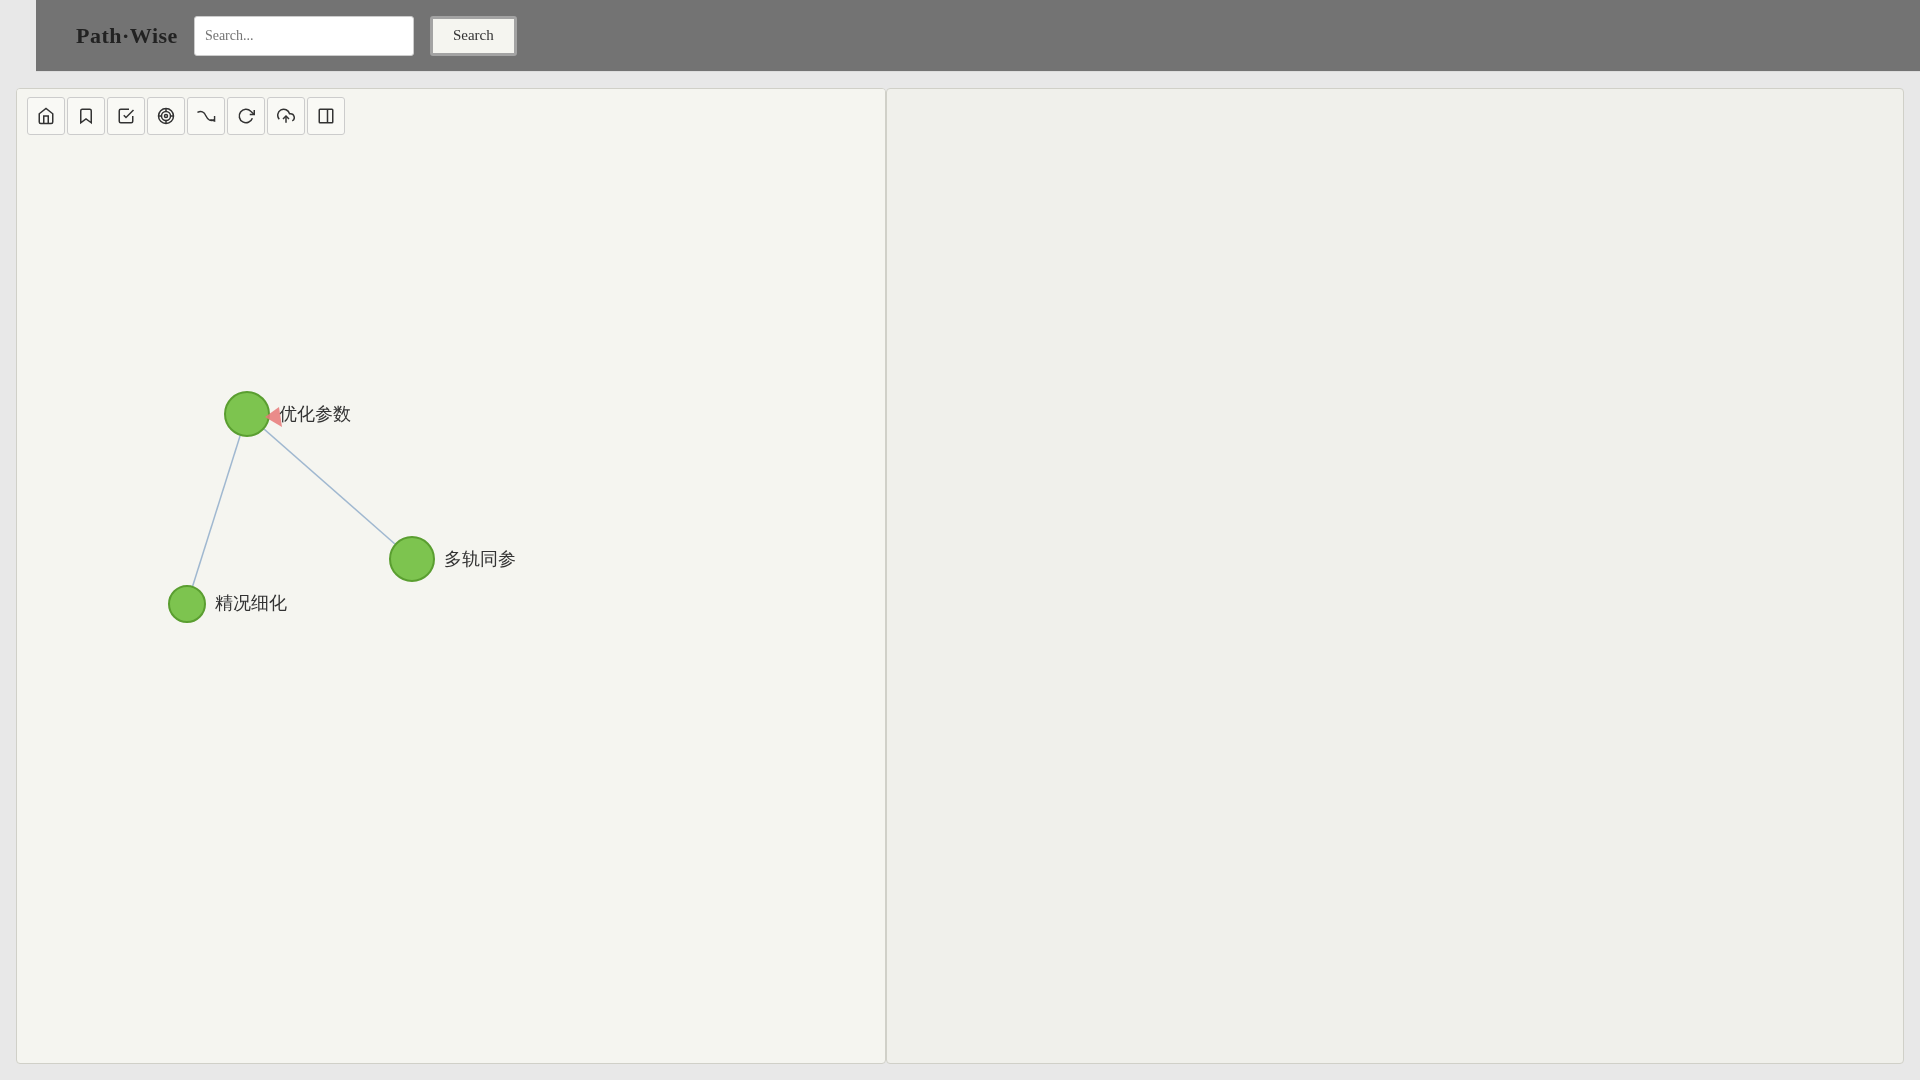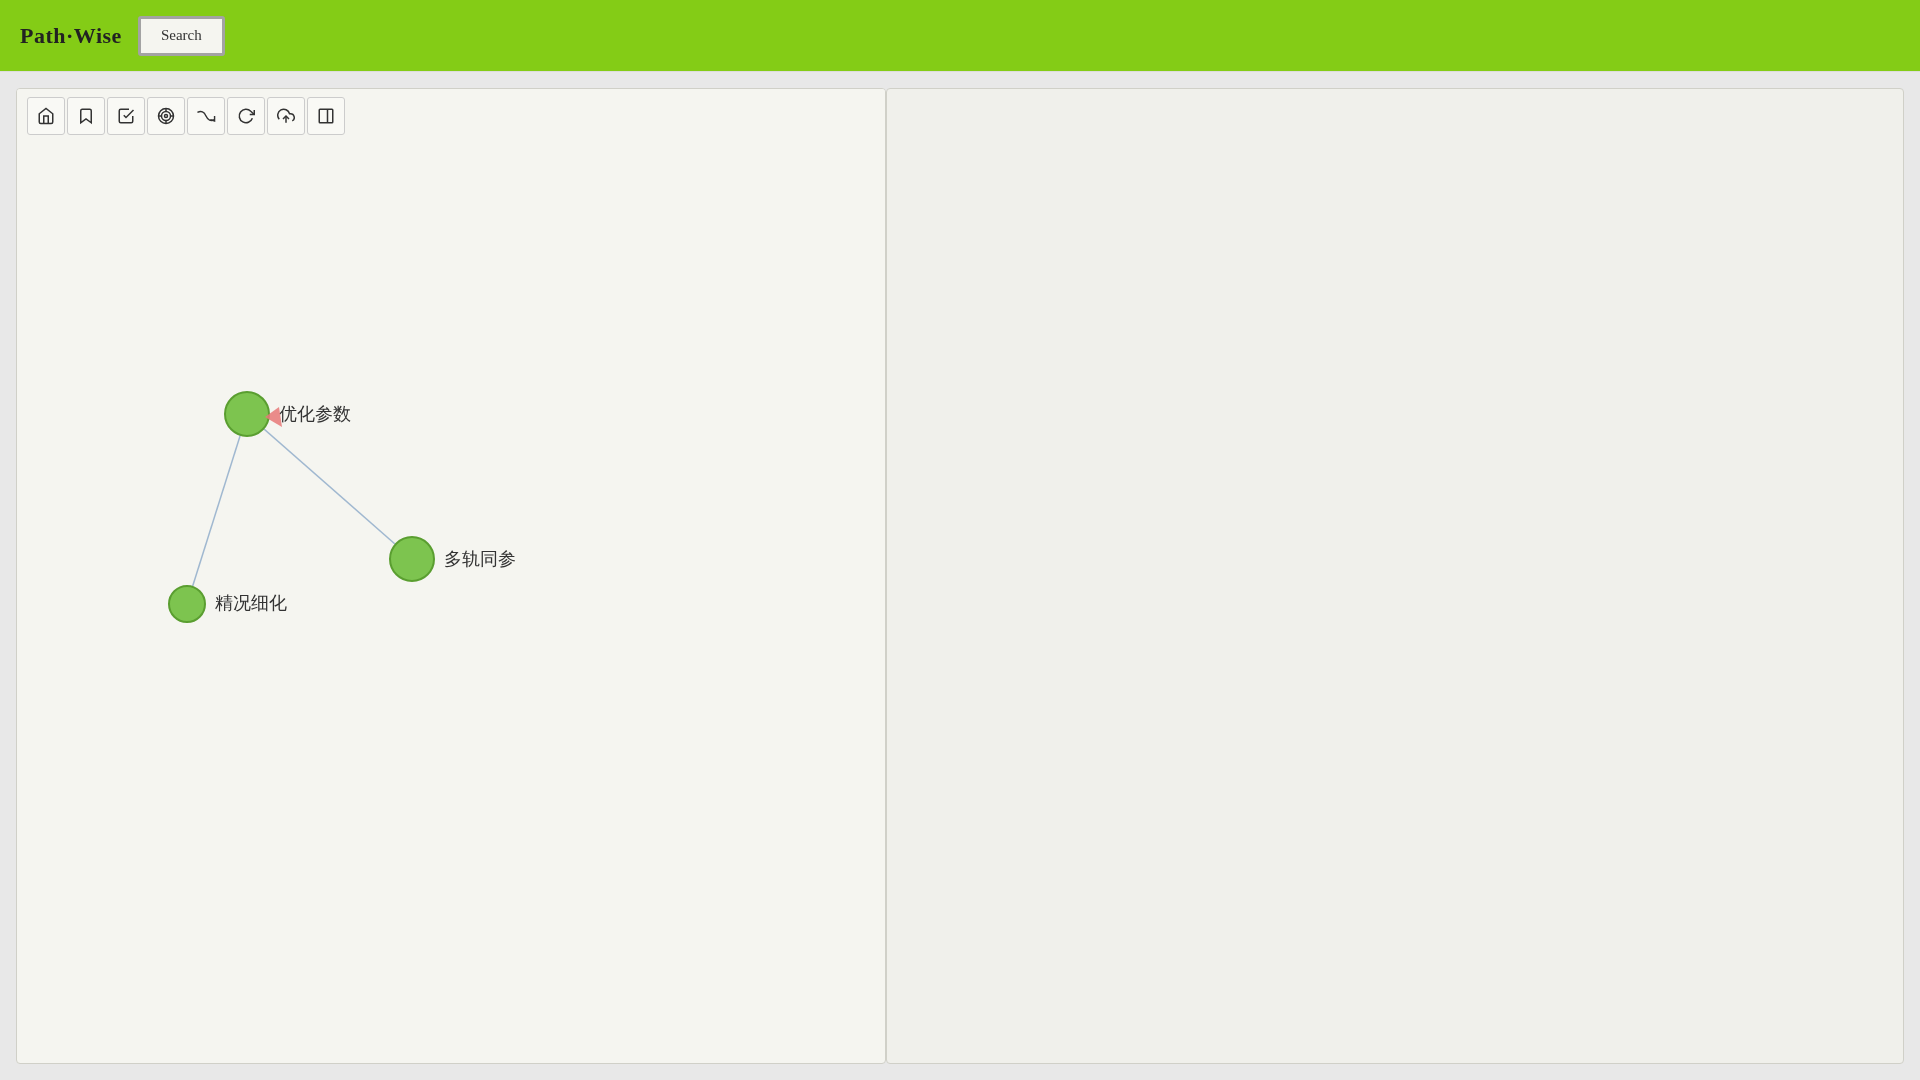--- a/index.html
+++ b/index.html
@@ -6,27 +6,28 @@
     body {
       background: #e8e8e8;
       font-family: Georgia, 'Times New Roman', serif;
       width: 1920px;
       height: 1080px;
       overflow: hidden;
     }
 
     
     .header {
-      background: #84cc16;
+      background: #737373;
       border-bottom: 1px solid #ddd;
       height: 72px;
       display: flex;
       align-items: center;
-      padding: 0 20px;
+      padding: 0 40px;
       gap: 16px;
+      margin-left: 36px;
     }
     .logo {
       font-size: 22px;
       font-weight: 600;
       color: #222;
       letter-spacing: 0.5px;
       white-space: nowrap;
     }
     .search-input {
       width: 220px;
@@ -119,20 +120,21 @@
       background: #f0f0eb;
       border: 1px solid #d0d0c8;
       border-radius: 4px;
     }
   </style>
 </head>
 <body>
 
 <div class="header">
   <div class="logo">Path·Wise</div>
+  <input class="search-input" type="text" placeholder="Search..." style="">
   <button class="search-btn">Search</button>
 </div>
 
 <div class="main">
 
   <div class="left-panel">
 
     <div class="toolbar">
       <button class="toolbar-btn" title="Home">
         <svg width="18" height="18" viewBox="0 0 24 24" fill="none" stroke="#333" stroke-width="2">

